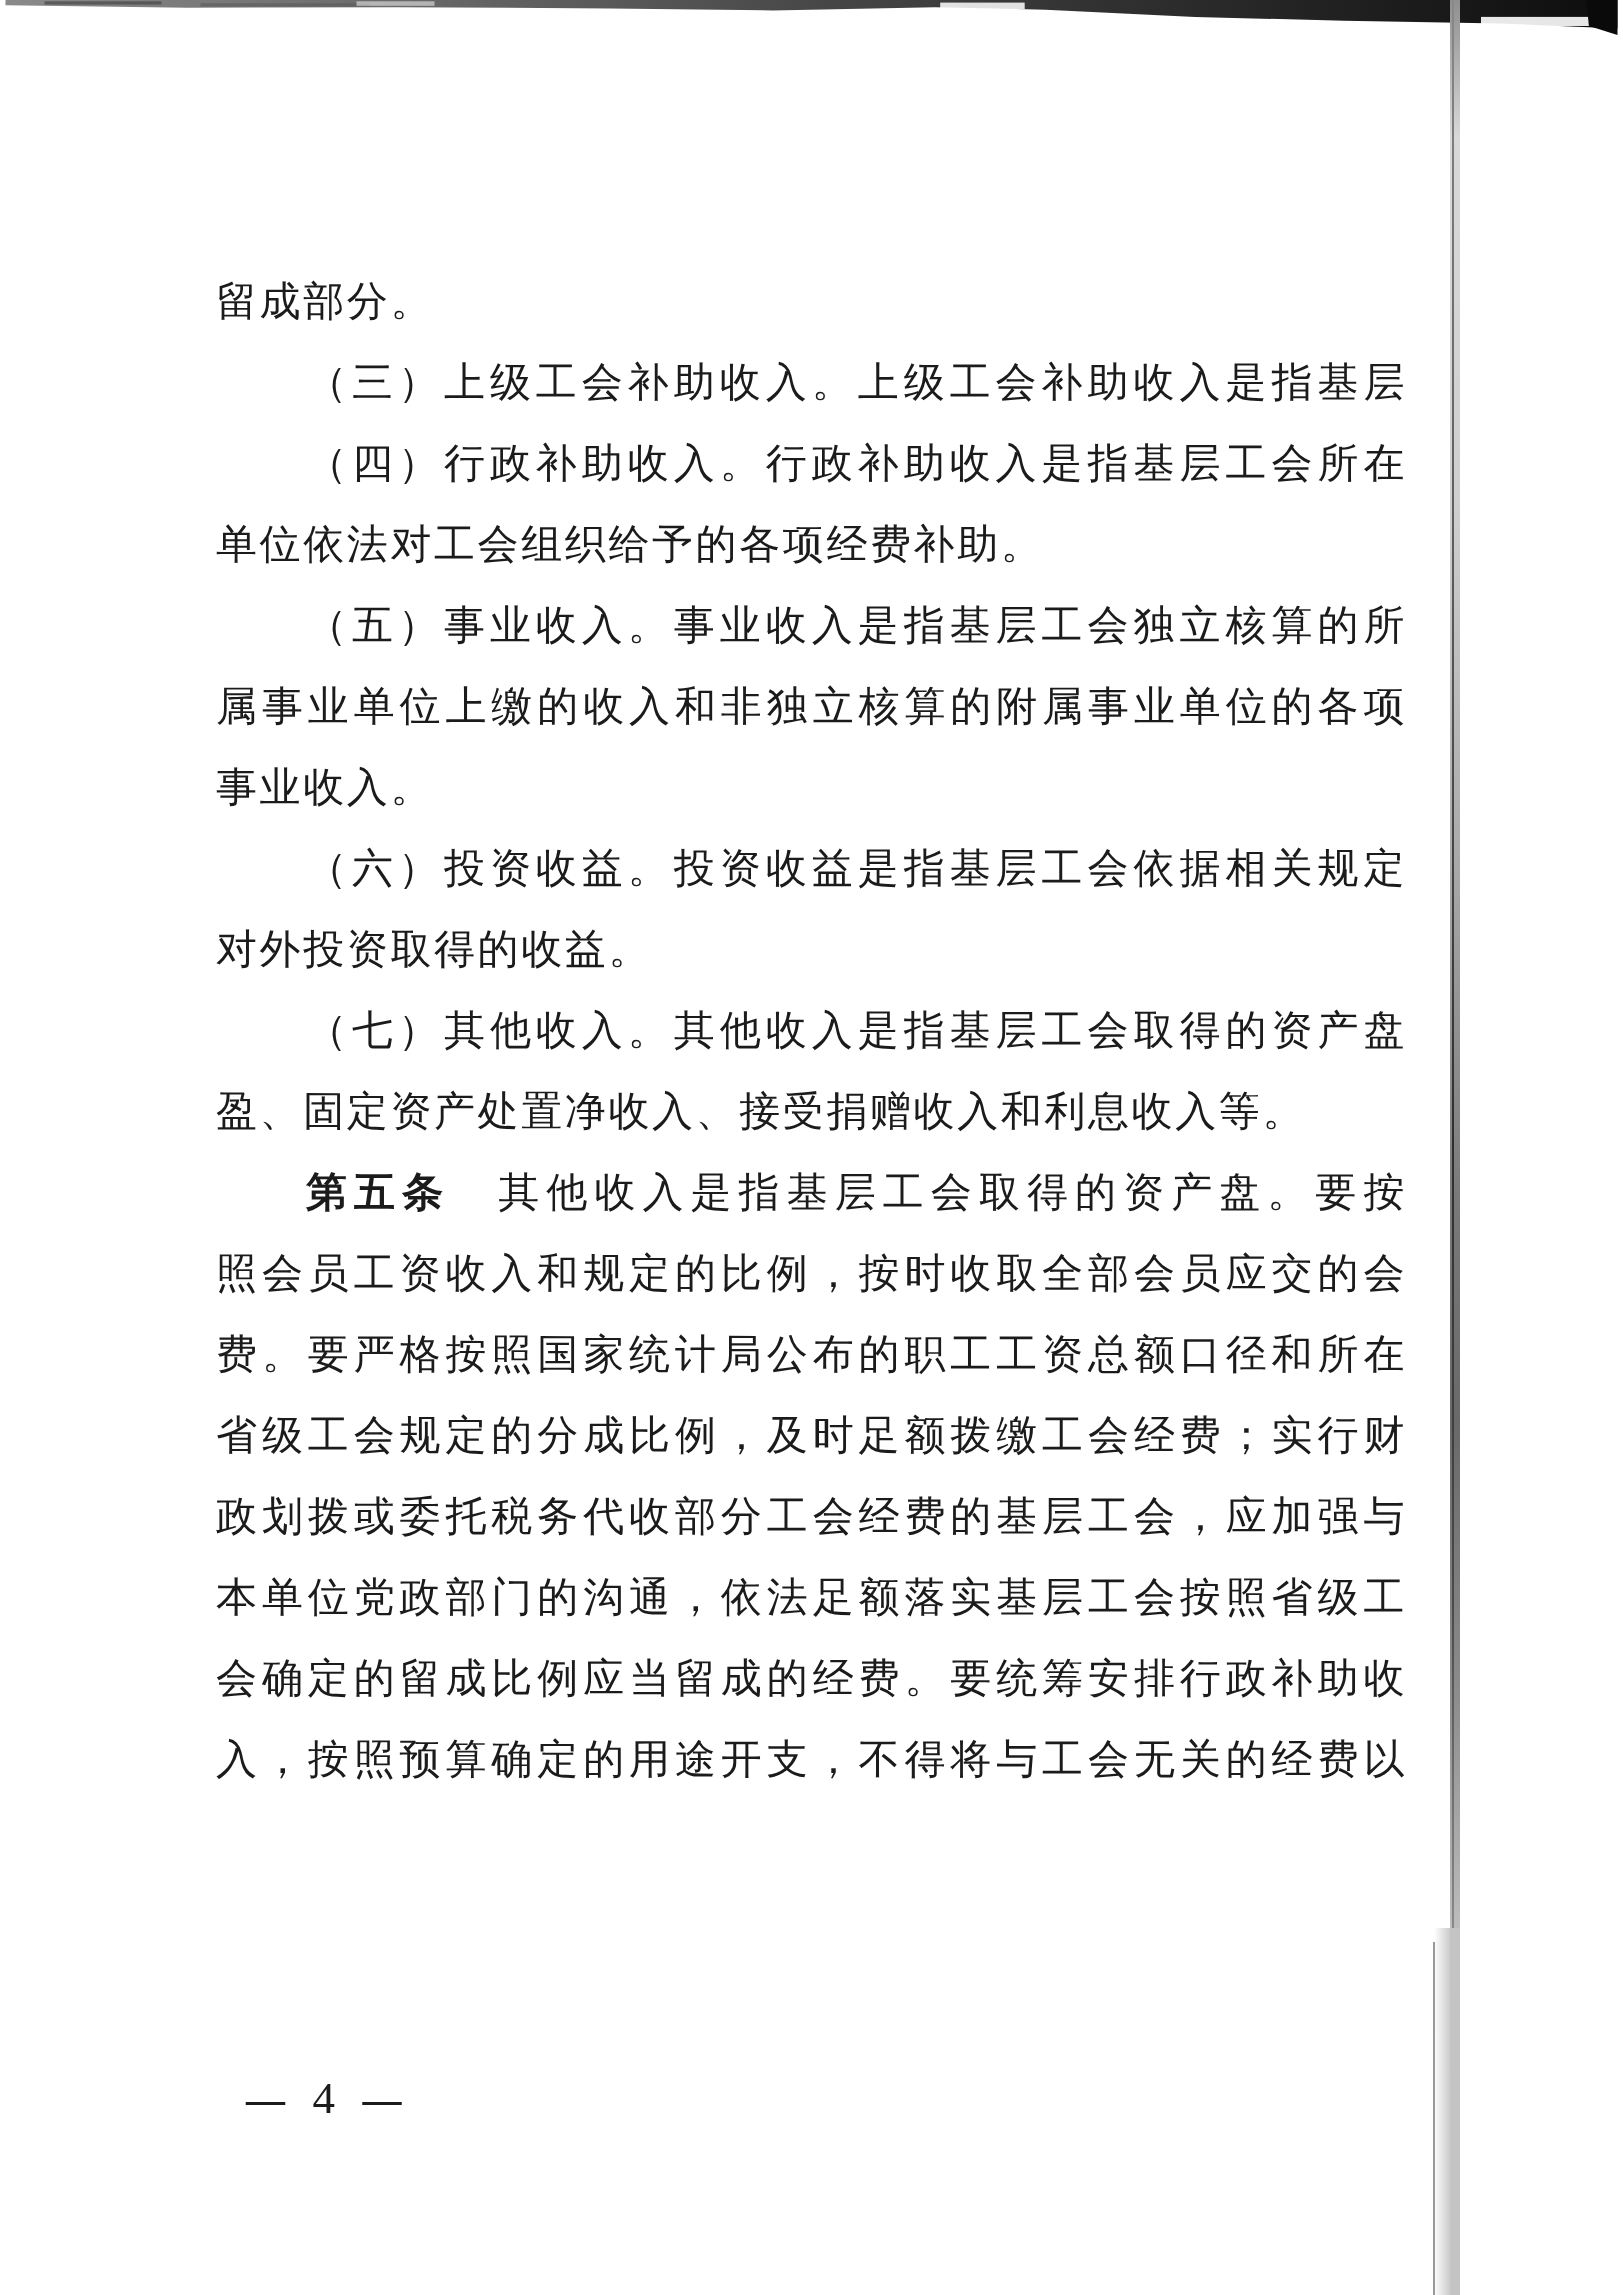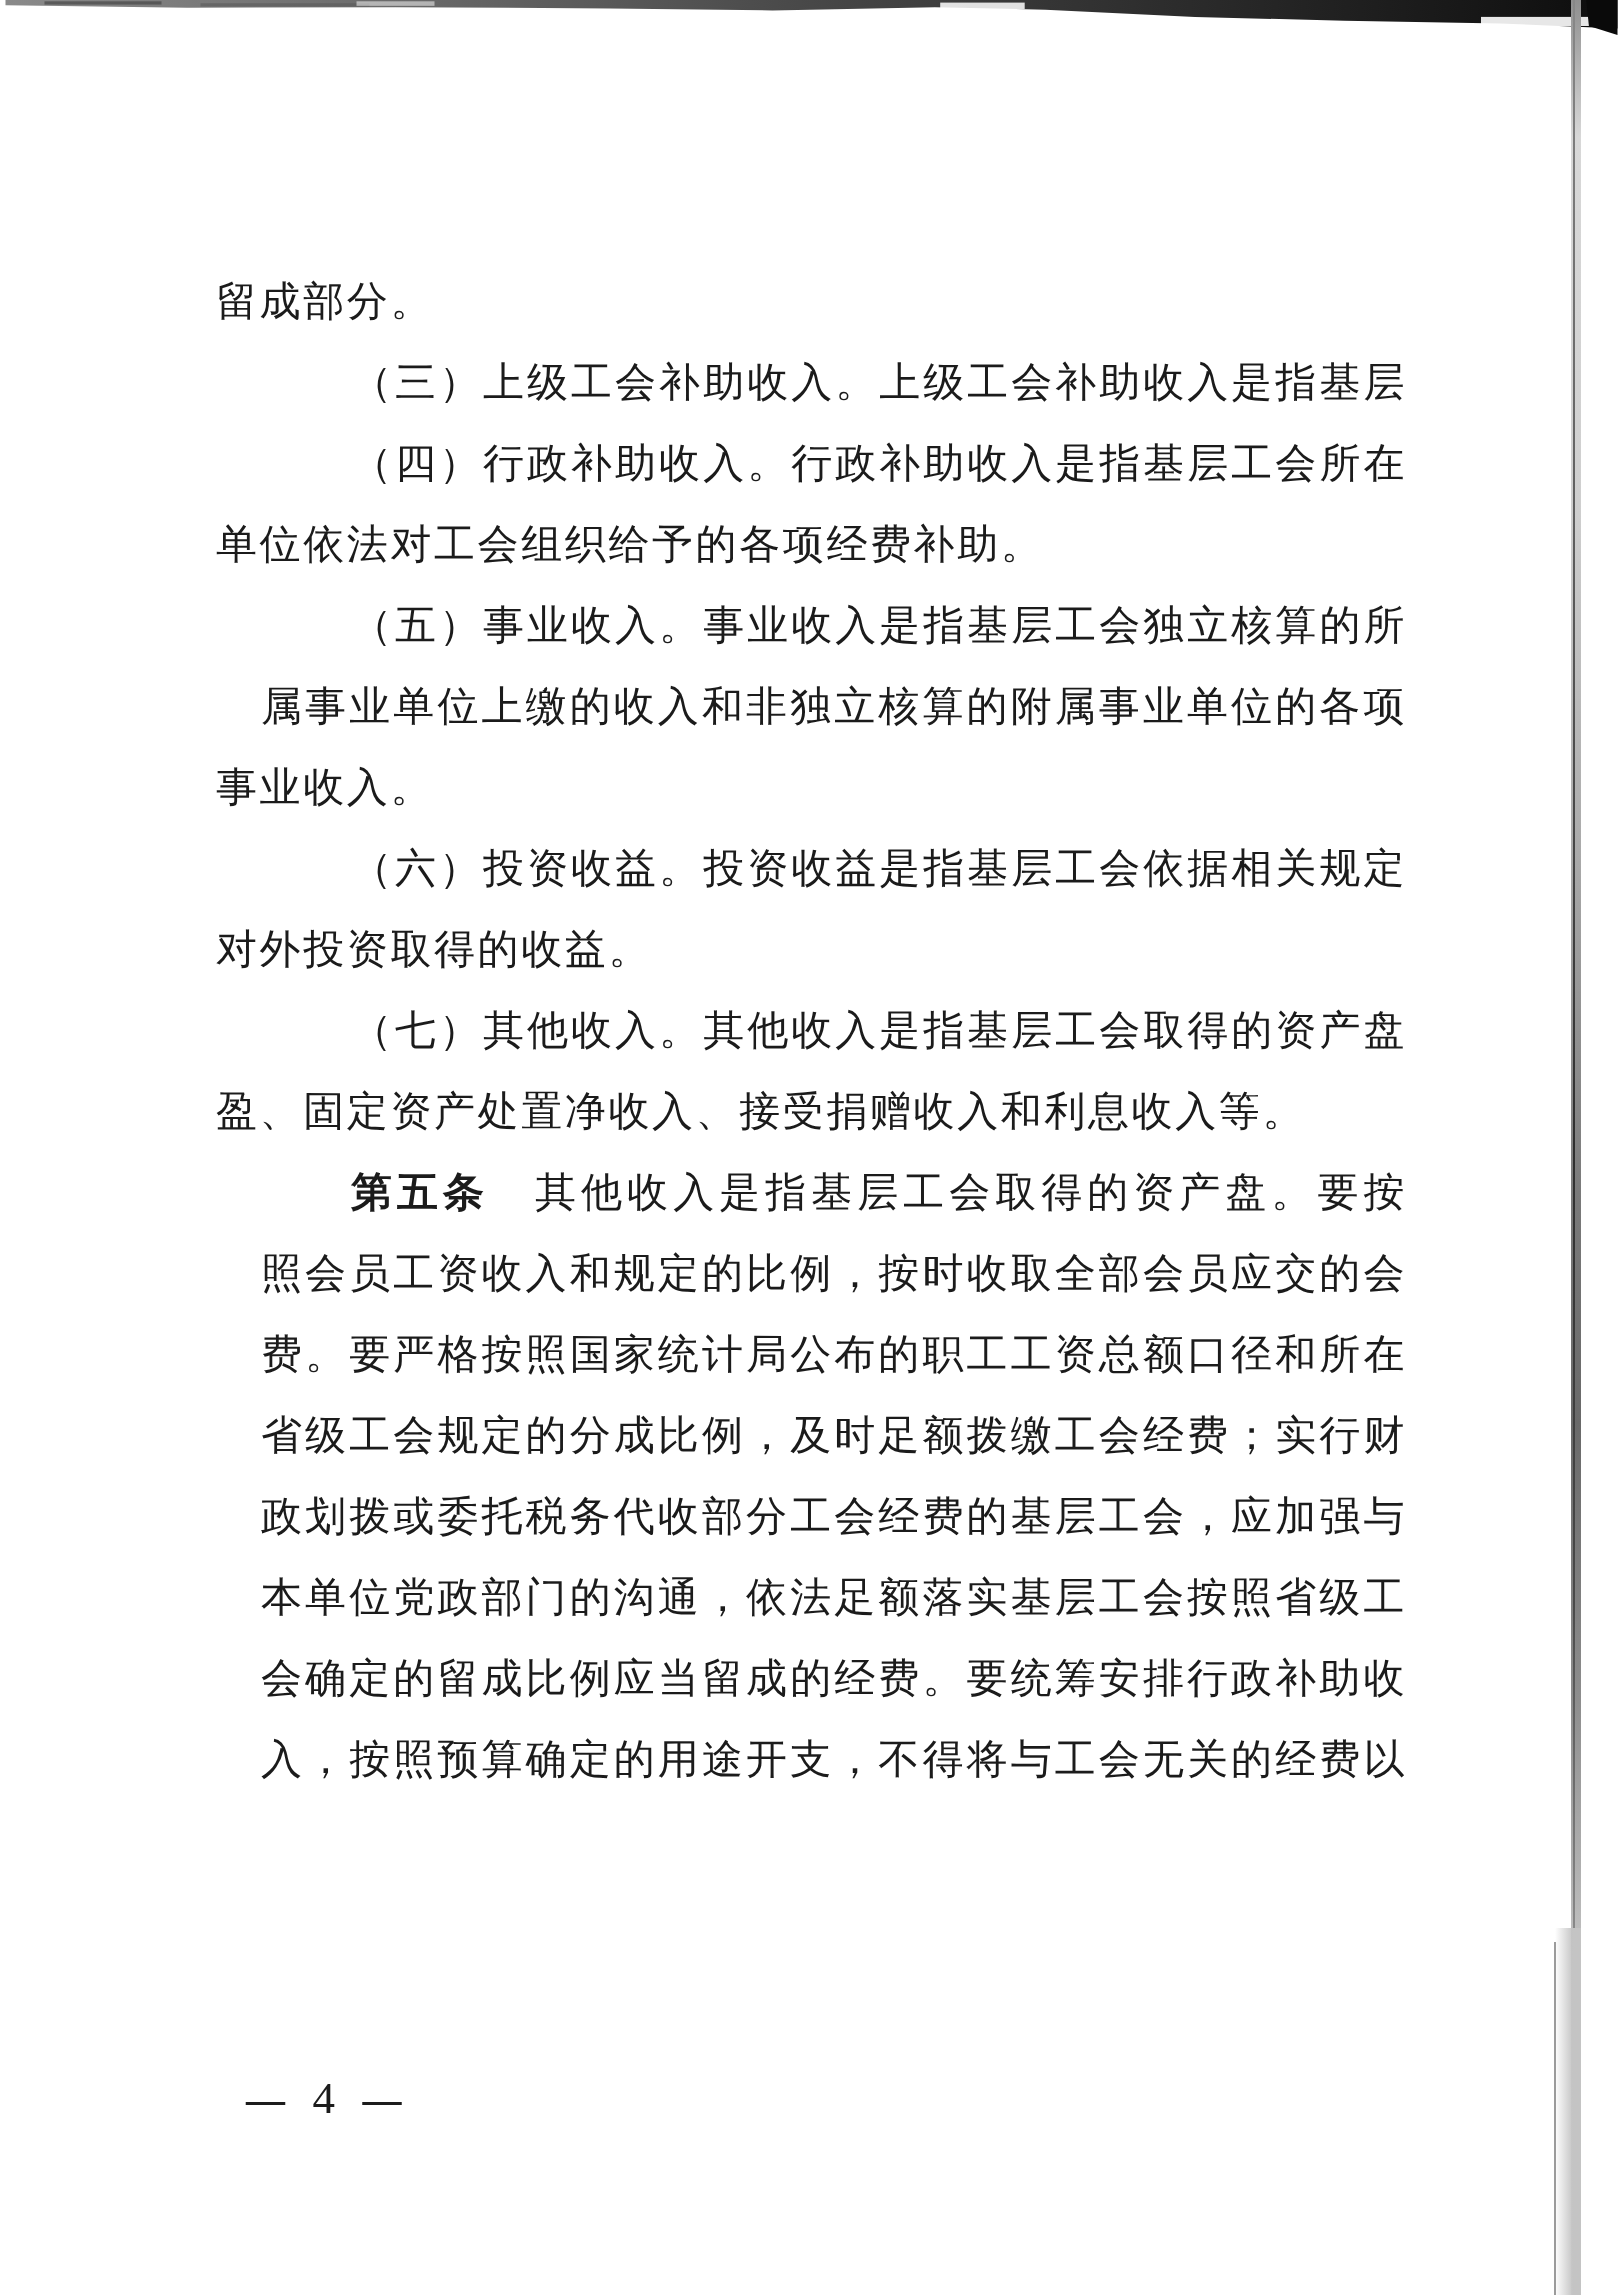--- a/index.html
+++ b/index.html
@@ -4,21 +4,21 @@
 <style>
   html, body {
     margin: 0; padding: 0;
     width: 1623px; height: 2295px;
     background: #ffffff;
     overflow: hidden;
     font-family: "Liberation Serif", "DejaVu Serif", serif;
   }
   .page {
     position: relative;
-    width: 1581px; height: 2295px;
+    width: 1460px; height: 2295px;
     background: #ffffff;
   }
   
   .doc-body {
     position: absolute;
     left: 216px; top: 261px;
     width: 1191px;
   }
   .line {
     display: block;
@@ -27,21 +27,20 @@
     font-size: 41px;
     letter-spacing: 2.6px;
     color: #1b1b1b;
     white-space: nowrap;
     text-rendering: geometricPrecision;
   }
   .line.justify {
     white-space: normal;
     text-align: justify;
     text-align-last: justify;
-    margin-left: 45px;
   }
   .line.indent { text-indent: 90px; }
   .line .bold { font-weight: 700; font-family: Liberation Mono, monospace; }
   
   .footer {
     position: absolute;
     left: 246px; top: 2076px;
     display: flex;
     align-items: center;
     gap: 27.5px;

